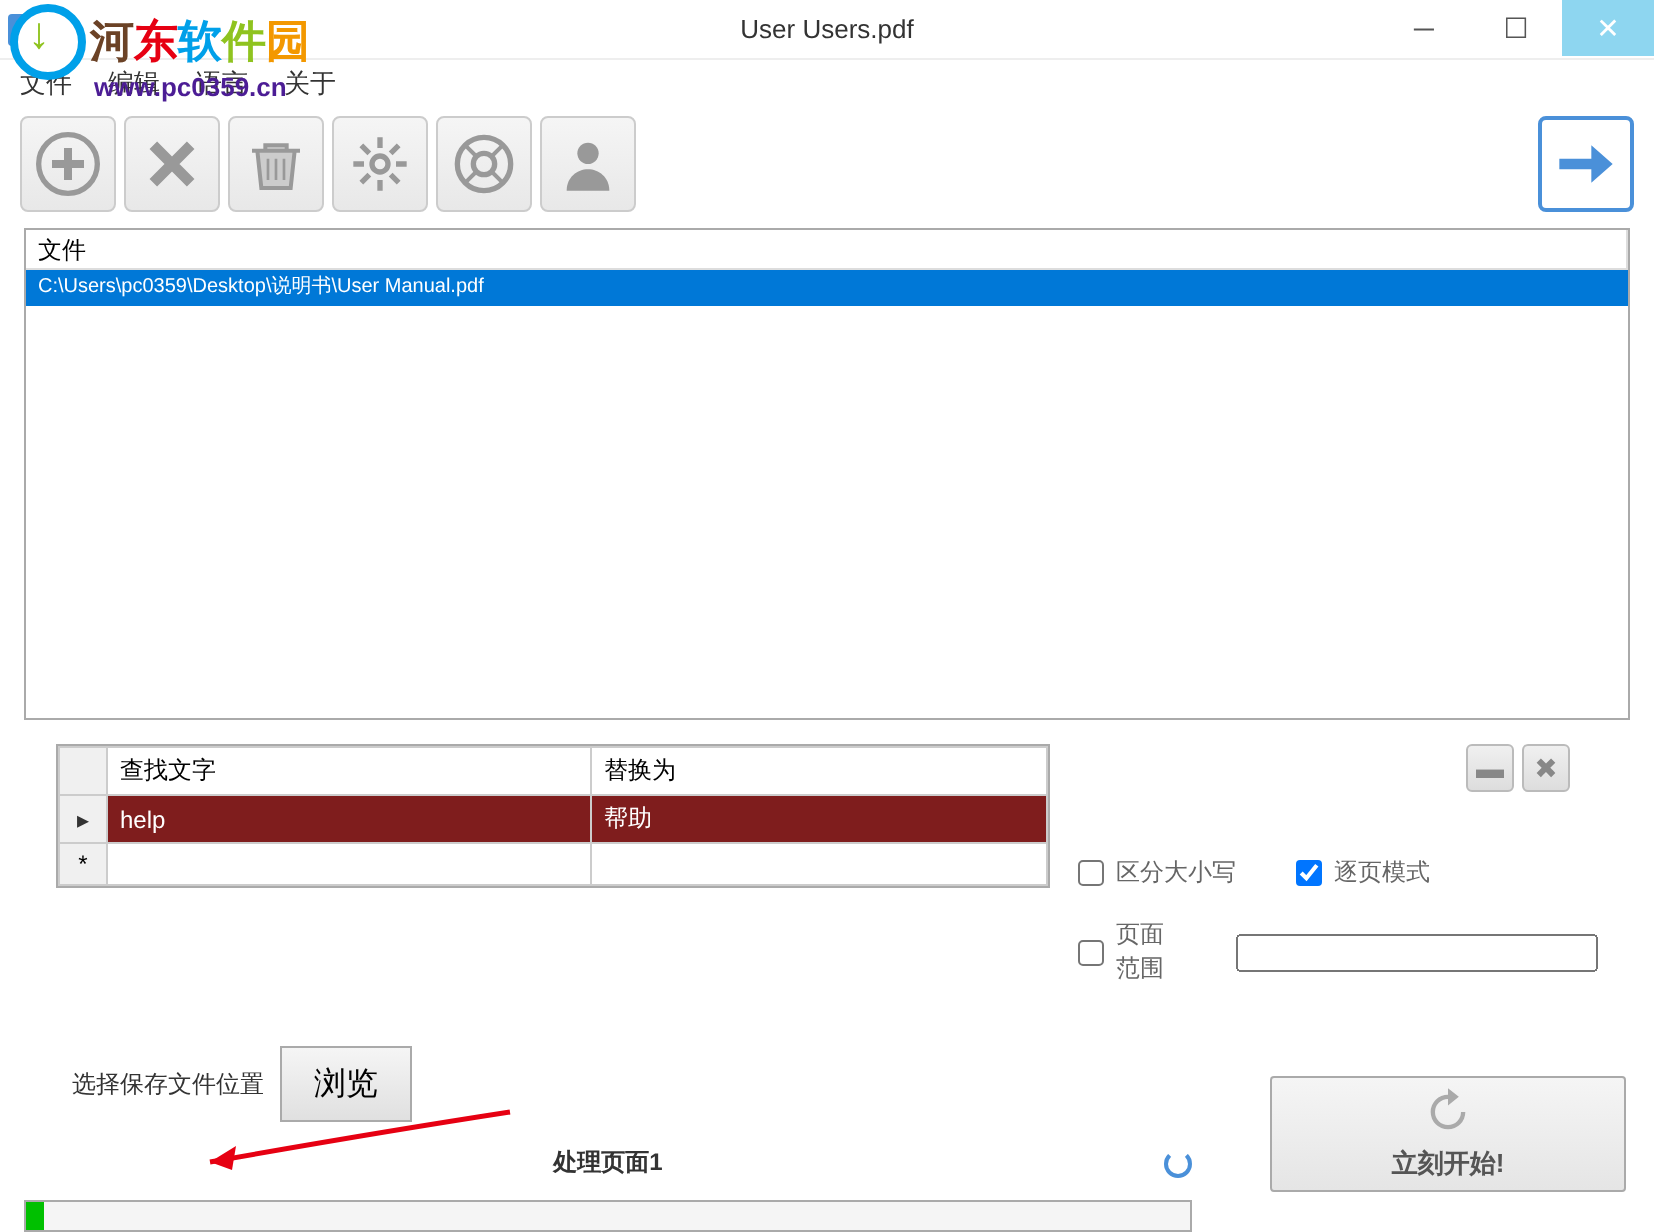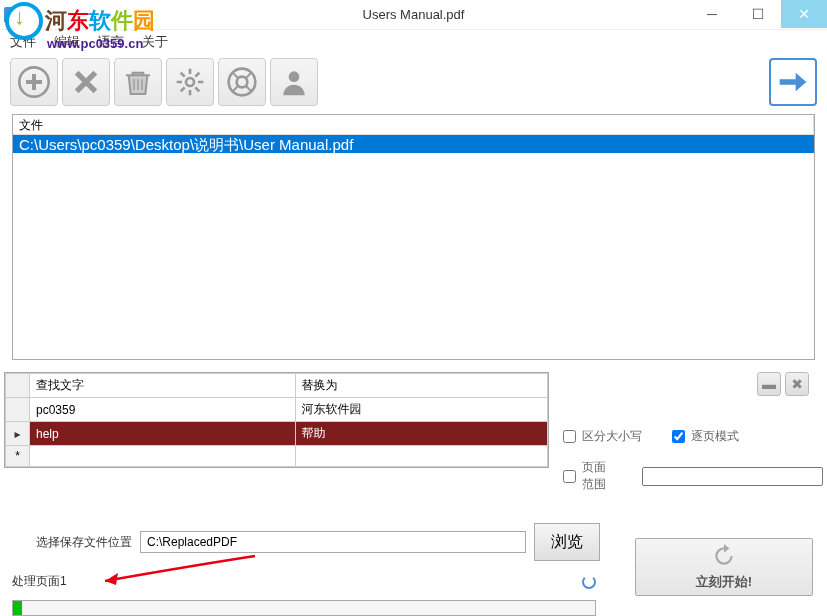--- a/index.html
+++ b/index.html
@@ -36,27 +36,27 @@
     .tool-btn.active { border: 2px solid #4a90d9; background: #fff; }
     .tool-btn.active svg { fill: #4a90d9; }
     .toolbar-spacer { flex: 1; }
     
     
     .filelist-wrap { margin: 4px 12px; border: 1px solid #aaa; height: 246px; background: #fff; }
     .filelist-header { display: flex; height: 20px; background: #fff; border-bottom: 1px solid #ddd; }
     .filelist-header div { padding: 2px 6px; border-right: 1px solid #ddd; font-size: 12px; }
     .fh-file { flex: 1; }
     .fh-format { width: 116px; }
-    .filelist-row { display: flex; height: 18px; background: #0078d7; color: #fff; font-size: 15px; }
+    .filelist-row { display: flex; height: 18px; background: #0078d7; color: #fff; font-size: 10px; }
     .filelist-row div { padding: 1px 6px; }
     .fr-file { flex: 1; }
     .fr-format { width: 116px; border-left: 1px solid rgba(255,255,255,0.2); }
     
     
-    .lower { display: flex; padding: 8px 4px 0; gap: 14px; }
+    .lower { display: flex; padding: 8px 28px 0; gap: 14px; }
     .lower-left { flex: 1; }
     .lower-right { width: 260px; }
     
     
     .replace-controls { display: flex; justify-content: flex-end; gap: 4px; margin-bottom: 2px; padding-right: 14px; }
     .small-btn { width: 24px; height: 24px; background: linear-gradient(#f0f0f0,#ddd); border: 1px solid #bbb; border-radius: 3px; display: flex; align-items: center; justify-content: center; cursor: pointer; font-size: 14px; color: #888; }
     .replace-table { border: 1px solid #aaa; background: #fff; }
     .replace-table table { width: 100%; border-collapse: collapse; }
     .replace-table th, .replace-table td { border: 1px solid #ccc; padding: 3px 6px; text-align: left; font-weight: normal; height: 20px; font-size: 12px; }
     .replace-table th { background: #fff; }
@@ -72,40 +72,40 @@
     .opt input[type=checkbox] { width: 13px; height: 13px; }
     
     
     .save-row { display: flex; align-items: center; gap: 8px; margin: 16px 12px 0; }
     .save-label { font-size: 12px; color: #333; margin-left: 24px; }
     .save-input { flex: 1; height: 22px; border: 1px solid #aaa; padding: 2px 6px; font-size: 12px; max-width: 386px; }
     .browse-btn { width: 66px; height: 38px; background: linear-gradient(#f5f5f5,#e0e0e0); border: 1px solid #aaa; font-size: 16px; cursor: pointer; }
     
     
     .progress-row { display: flex; align-items: center; margin: 12px 12px 0; gap: 10px; }
-    .progress-label-wrap { flex: 1; position: relative; }
+    .progress-label-wrap { flex: 1; text-align: center; position: relative; font-weight: bold; }
     .progress-label { font-size: 12px; color: #333; }
     .spinner { position: absolute; right: 0; top: 2px; width: 14px; height: 14px; border: 2px solid #4a90d9; border-top-color: transparent; border-radius: 50%; }
     .start-btn { width: 178px; height: 58px; background: linear-gradient(#f5f5f5,#e5e5e5); border: 1px solid #aaa; border-radius: 2px; display: flex; flex-direction: column; align-items: center; justify-content: center; cursor: pointer; gap: 4px; position: absolute; right: 14px; bottom: 20px; }
     .start-btn svg { width: 26px; height: 26px; fill: #aaa; }
     .start-btn span { font-size: 13px; font-weight: bold; color: #555; }
     
     .progressbar { margin: 10px 12px 0; height: 16px; border: 1px solid #aaa; background: #f5f5f5; position: relative; width: 584px; }
     .progressbar-fill { height: 100%; background: #00c000; width: 1.5%; }
     
     
     .red-arrow { position: absolute; left: 90px; bottom: 22px; pointer-events: none; }
     .red-arrow svg { width: 170px; height: 40px; }
   </style>
 </head>
 <body>
 
 <div class="titlebar">
   <div class="titlebar-icon"></div>
-  <div class="titlebar-title">Users Manual.pdf</div>
+  <div class="titlebar-title">User Users.pdf</div>
   <div class="titlebar-controls">
     <div class="titlebar-btn minimize"></div>
     <div class="titlebar-btn maximize"></div>
     <div class="titlebar-btn close"></div>
   </div>
 </div>
 
 <div class="watermark">
   <div class="watermark-logo">
     <div class="watermark-circle"></div>
@@ -177,25 +177,20 @@
 
 <div class="lower">
   <div class="lower-left">
     <div class="replace-table">
       <table>
         <tbody>
             <tr>
           <th class="rowhead"></th>
           <th class="col-find">查找文字</th>
           <th>替换为</th>
-        </tr>
-        <tr>
-          <td class="rowhead"></td>
-          <td>pc0359</td>
-          <td>河东软件园</td>
         </tr>
         <tr class="selected">
           <td class="rowhead">▸</td>
           <td>help</td>
           <td>帮助</td>
         </tr>
         <tr>
           <td class="rowhead">*</td>
           <td></td>
           <td></td>
@@ -230,21 +225,20 @@
           <span>页面范围</span>
         </label>
         <input class="num-input" value="" style="">
       </div>
     </div>
   </div>
 </div>
 
 <div class="save-row">
   <span class="save-label">选择保存文件位置</span>
-  <input class="save-input" value="C:\ReplacedPDF" style="">
   <button class="browse-btn">浏览</button>
 </div>
 
 <div class="progress-row" style="width:584px;">
   <div class="progress-label-wrap">
     <span class="progress-label">处理页面1</span>
     <div class="spinner"></div>
   </div>
 </div>
 

